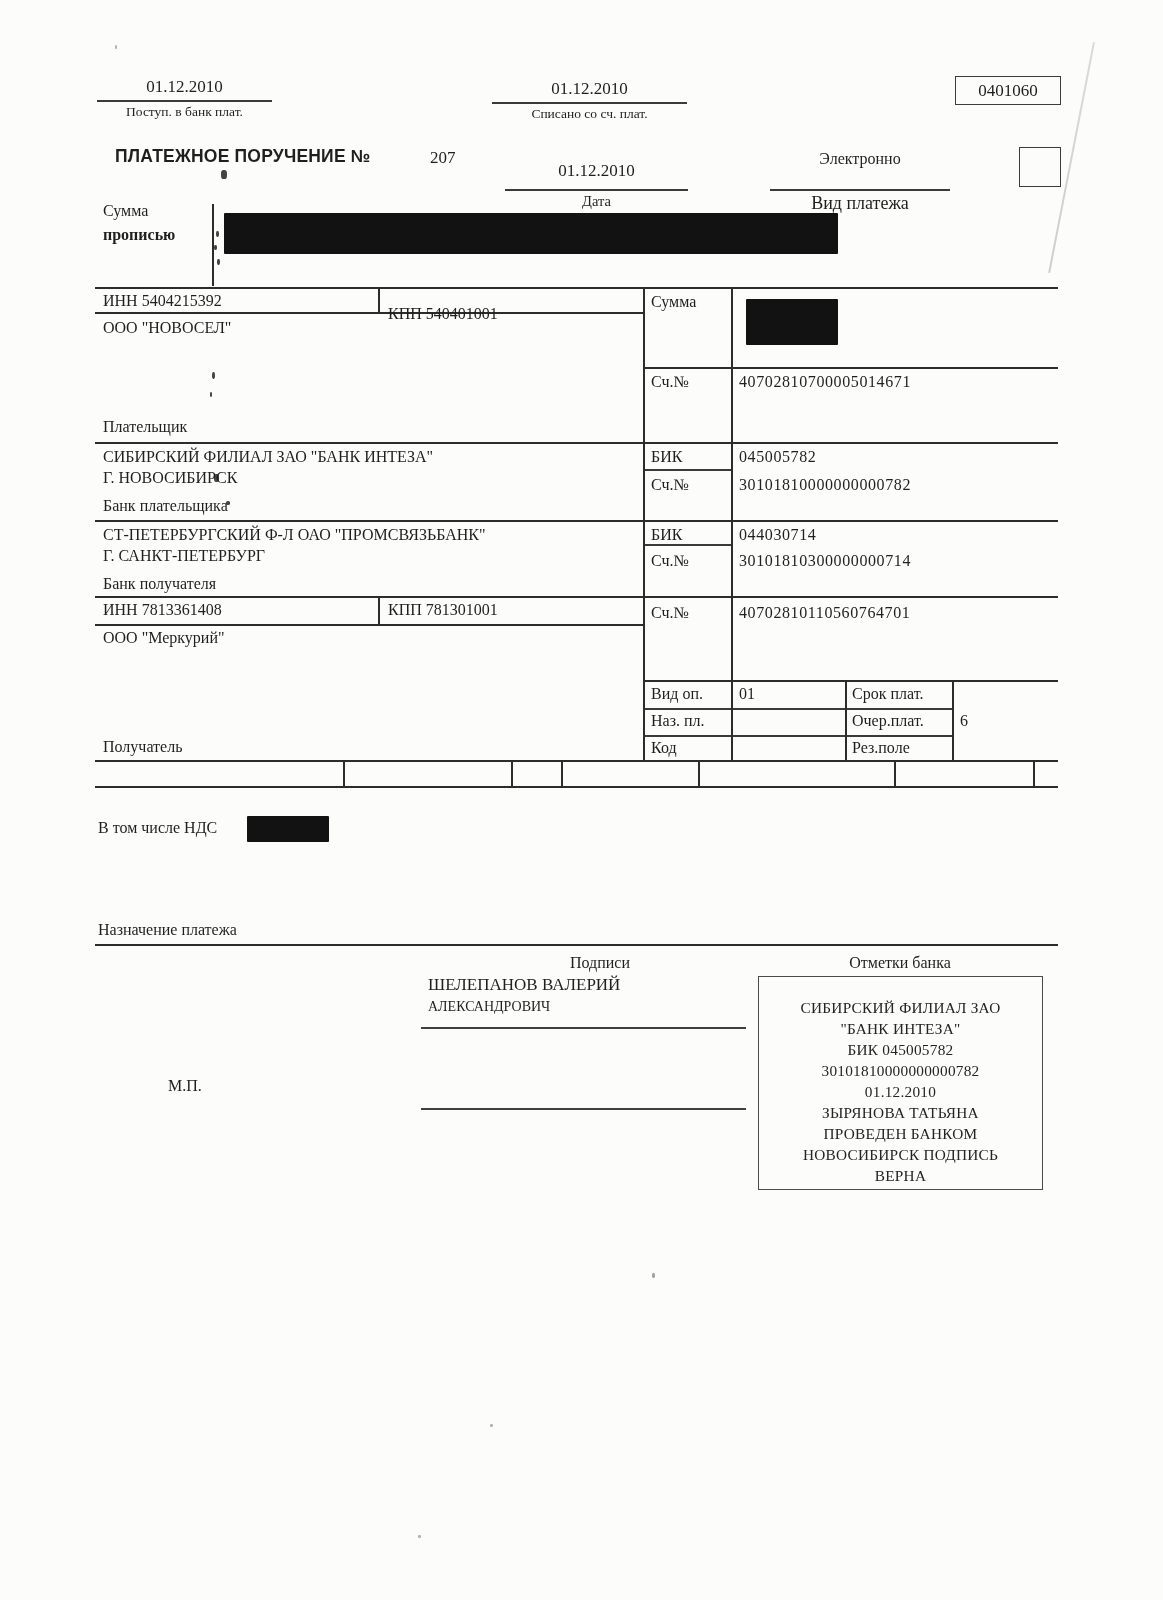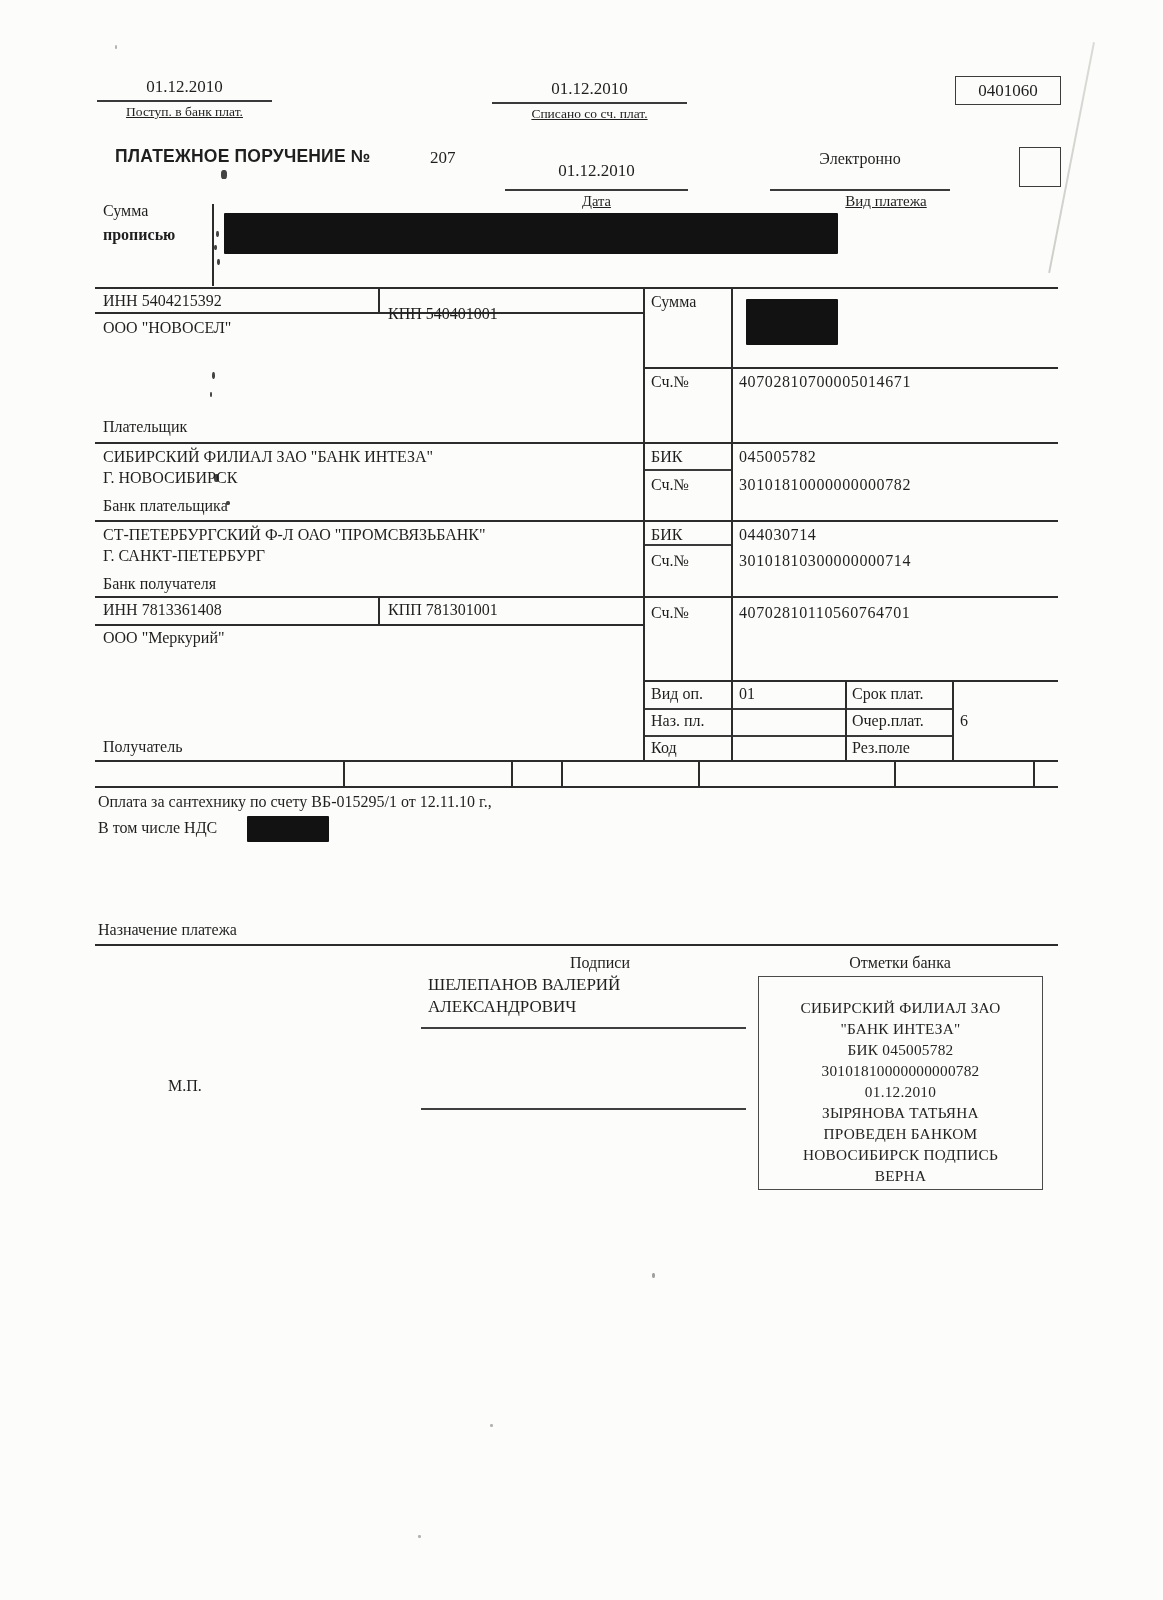--- a/index.html
+++ b/index.html
@@ -8,21 +8,21 @@
     width:1163px;height:1600px;
     margin:0 auto;
     background:#fcfcfa;
     overflow:hidden;
     font-family:"Liberation Serif", serif;
     color:#1f1f1f;
   }
   .abs{position:absolute;}
   .t16{font-size:16px;line-height:20px;}
   .t17{font-size:17px;line-height:21px;}
-  .t13{font-size:13.5px;line-height:16px;text-decoration:underline;}
+  .t13{font-size:13.5px;line-height:16px;}
   .ctr{text-align:center;}
   .hl{position:absolute;background:#2c2c2c;height:2px;}
   .hl.thin{height:1.5px;background:#3a3a3a;}
   .vl{position:absolute;background:#2c2c2c;width:1.8px;}
   .redact{position:absolute;background:#121212;border-radius:1px;}
   .box{position:absolute;border:1.6px solid #3c3c3c;background:transparent;}
   .speck{position:absolute;background:#444;border-radius:40%;}
   .title{
     font-family:"Liberation Sans", sans-serif;
     font-weight:bold;font-size:17.5px;letter-spacing:.2px;margin-left:15px;
@@ -58,21 +58,21 @@
 
   <div class="abs title" style="left:100px;top:146px;">ПЛАТЕЖНОЕ ПОРУЧЕНИЕ №</div>
   <div class="abs t17" style="left:430px;top:147px;">207</div>
 
   <div class="abs t17 ctr" style="left:505px;top:160px;width:183px;">01.12.2010</div>
   <div class="hl thin" style="left:505px;top:189px;width:183px;"></div>
   <div class="abs t13 ctr" style="left:505px;top:193px;width:183px;font-size:14.5px;">Дата</div>
 
   <div class="abs ctr" style="left:770px;top:150px;width:180px;font-size:16px;">Электронно</div>
   <div class="hl thin" style="left:770px;top:189px;width:180px;"></div>
-  <div class="abs ctr" style="left:796px;top:193px;width:180px;font-size:15px;text-decoration:underline;">Вид платежа</div>
+  <div class="abs ctr" style="left:770px;top:193px;width:180px;font-size:18px;">Вид платежа</div>
 
   <div class="box" style="left:1019px;top:147px;width:40px;height:38px;"></div>
 
   <div class="diag" style="left:1093px;top:42px;height:235px;"></div>
   <div class="speck" style="left:221px;top:170px;width:6px;height:9px;"></div>
   <div class="speck" style="left:216px;top:231px;width:3px;height:6px;"></div>
   <div class="speck" style="left:214px;top:245px;width:3px;height:5px;"></div>
   <div class="speck" style="left:217px;top:259px;width:3px;height:6px;"></div>
   <div class="speck" style="left:212px;top:372px;width:3px;height:7px;"></div>
   <div class="speck" style="left:210px;top:392px;width:2px;height:5px;"></div>
@@ -151,32 +151,31 @@
   <div class="abs t16" style="left:651px;top:684px;">Вид оп.</div>
   <div class="abs t16" style="left:739px;top:684px;">01</div>
   <div class="abs t16" style="left:651px;top:711px;">Наз. пл.</div>
   <div class="abs t16" style="left:651px;top:738px;">Код</div>
 
   <div class="abs t16" style="left:852px;top:684px;">Срок плат.</div>
   <div class="abs t16" style="left:852px;top:711px;">Очер.плат.</div>
   <div class="abs t16" style="left:960px;top:711px;">6</div>
   <div class="abs t16" style="left:852px;top:738px;">Рез.поле</div>
 
-  <div class="abs t16" style="left:98px;top:792px;">Оплата за сантехнику по счету ВБ-015295/1 от 12.11.10 г.,</div>
   <div class="abs t16" style="left:98px;top:818px;">В том числе НДС</div>
   <div class="redact" style="left:247px;top:816px;width:82px;height:26px;"></div>
 
   <div class="abs t16" style="left:98px;top:920px;">Назначение платежа</div>
   <div class="hl" style="left:95px;top:944px;width:963px;"></div>
 
   <div class="abs t16 ctr" style="left:505px;top:953px;width:190px;">Подписи</div>
   <div class="abs t16 ctr" style="left:790px;top:953px;width:220px;">Отметки банка</div>
 
   <div class="abs" style="left:428px;top:974px;font-size:17px;line-height:22px;">ШЕЛЕПАНОВ ВАЛЕРИЙ</div>
-  <div class="abs" style="left:428px;top:996px;font-size:17px;line-height:22px;">АЛЕКСАНДРОВИЧ</div>
+  <div class="abs" style="left:428px;top:996px;font-size:14px;line-height:22px;">АЛЕКСАНДРОВИЧ</div>
 
   <div class="grayline" style="left:421px;top:1027px;width:325px;"></div>
   <div class="abs t16" style="left:168px;top:1076px;">М.П.</div>
   <div class="grayline" style="left:421px;top:1108px;width:325px;"></div>
 
   <div class="stamp" style="left:758px;top:976px;width:283px;height:192px;">
     <div>СИБИРСКИЙ ФИЛИАЛ ЗАО</div>
     <div>"БАНК ИНТЕЗА"</div>
     <div>БИК 045005782</div>
     <div>30101810000000000782</div>

